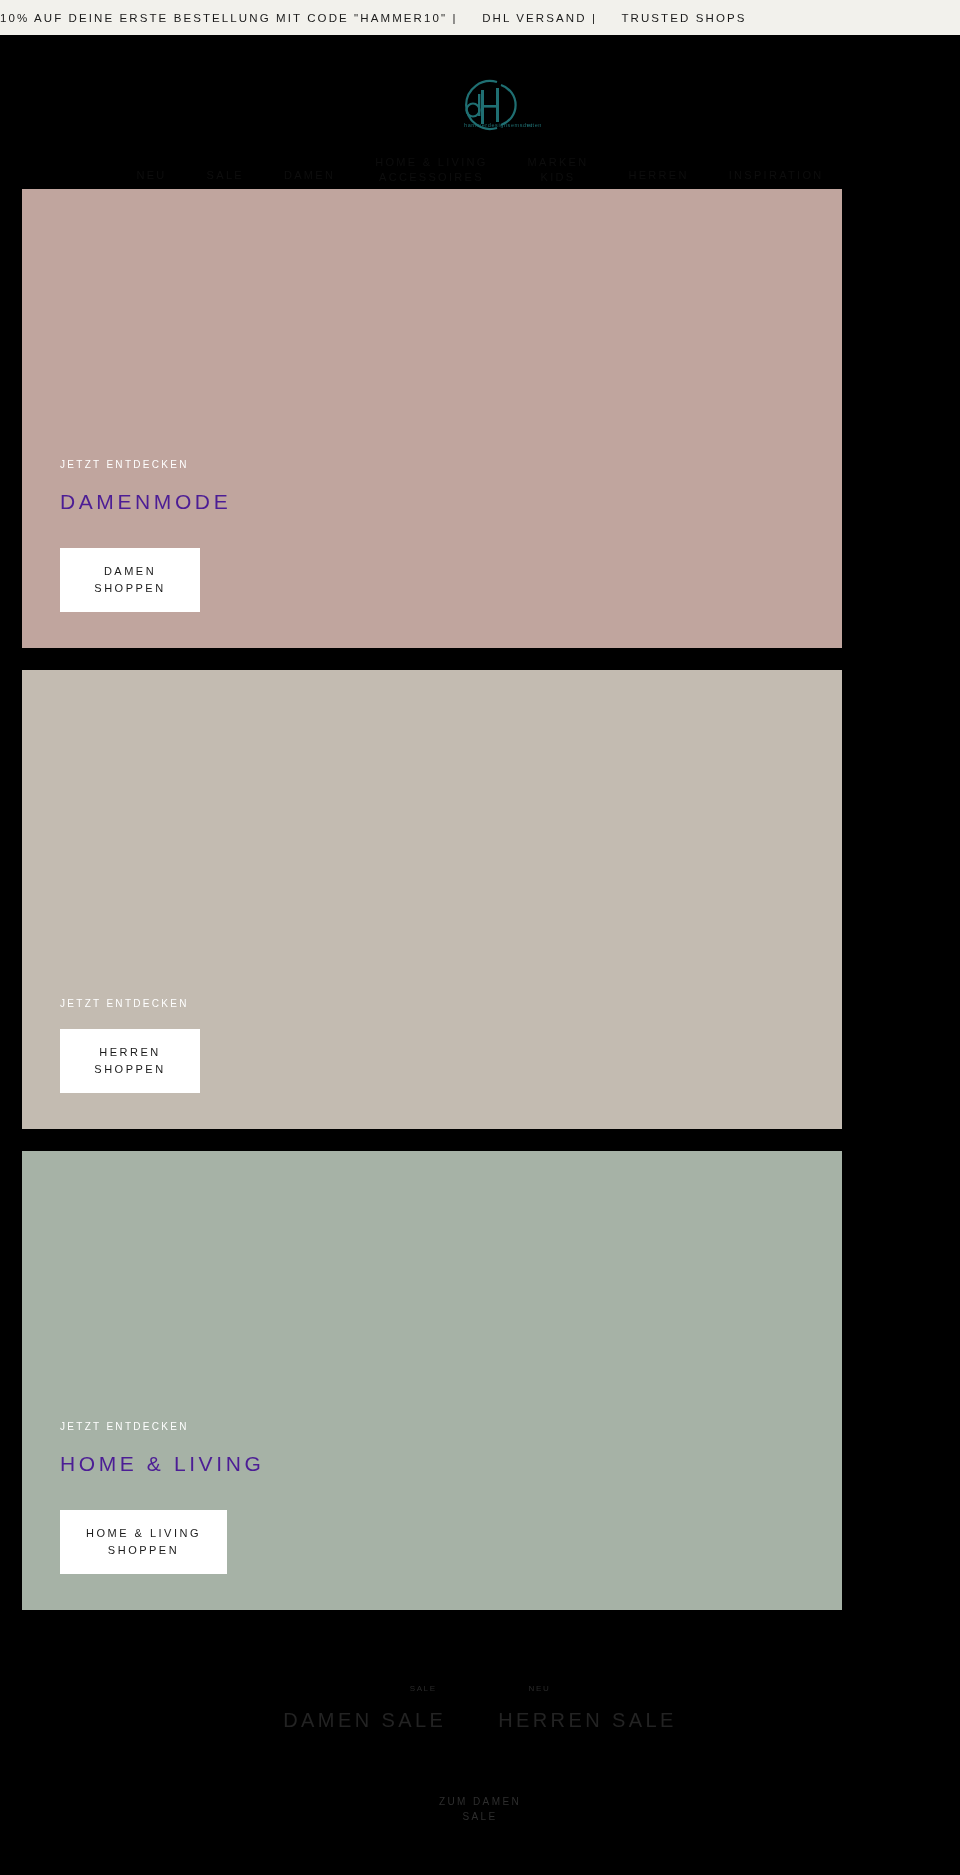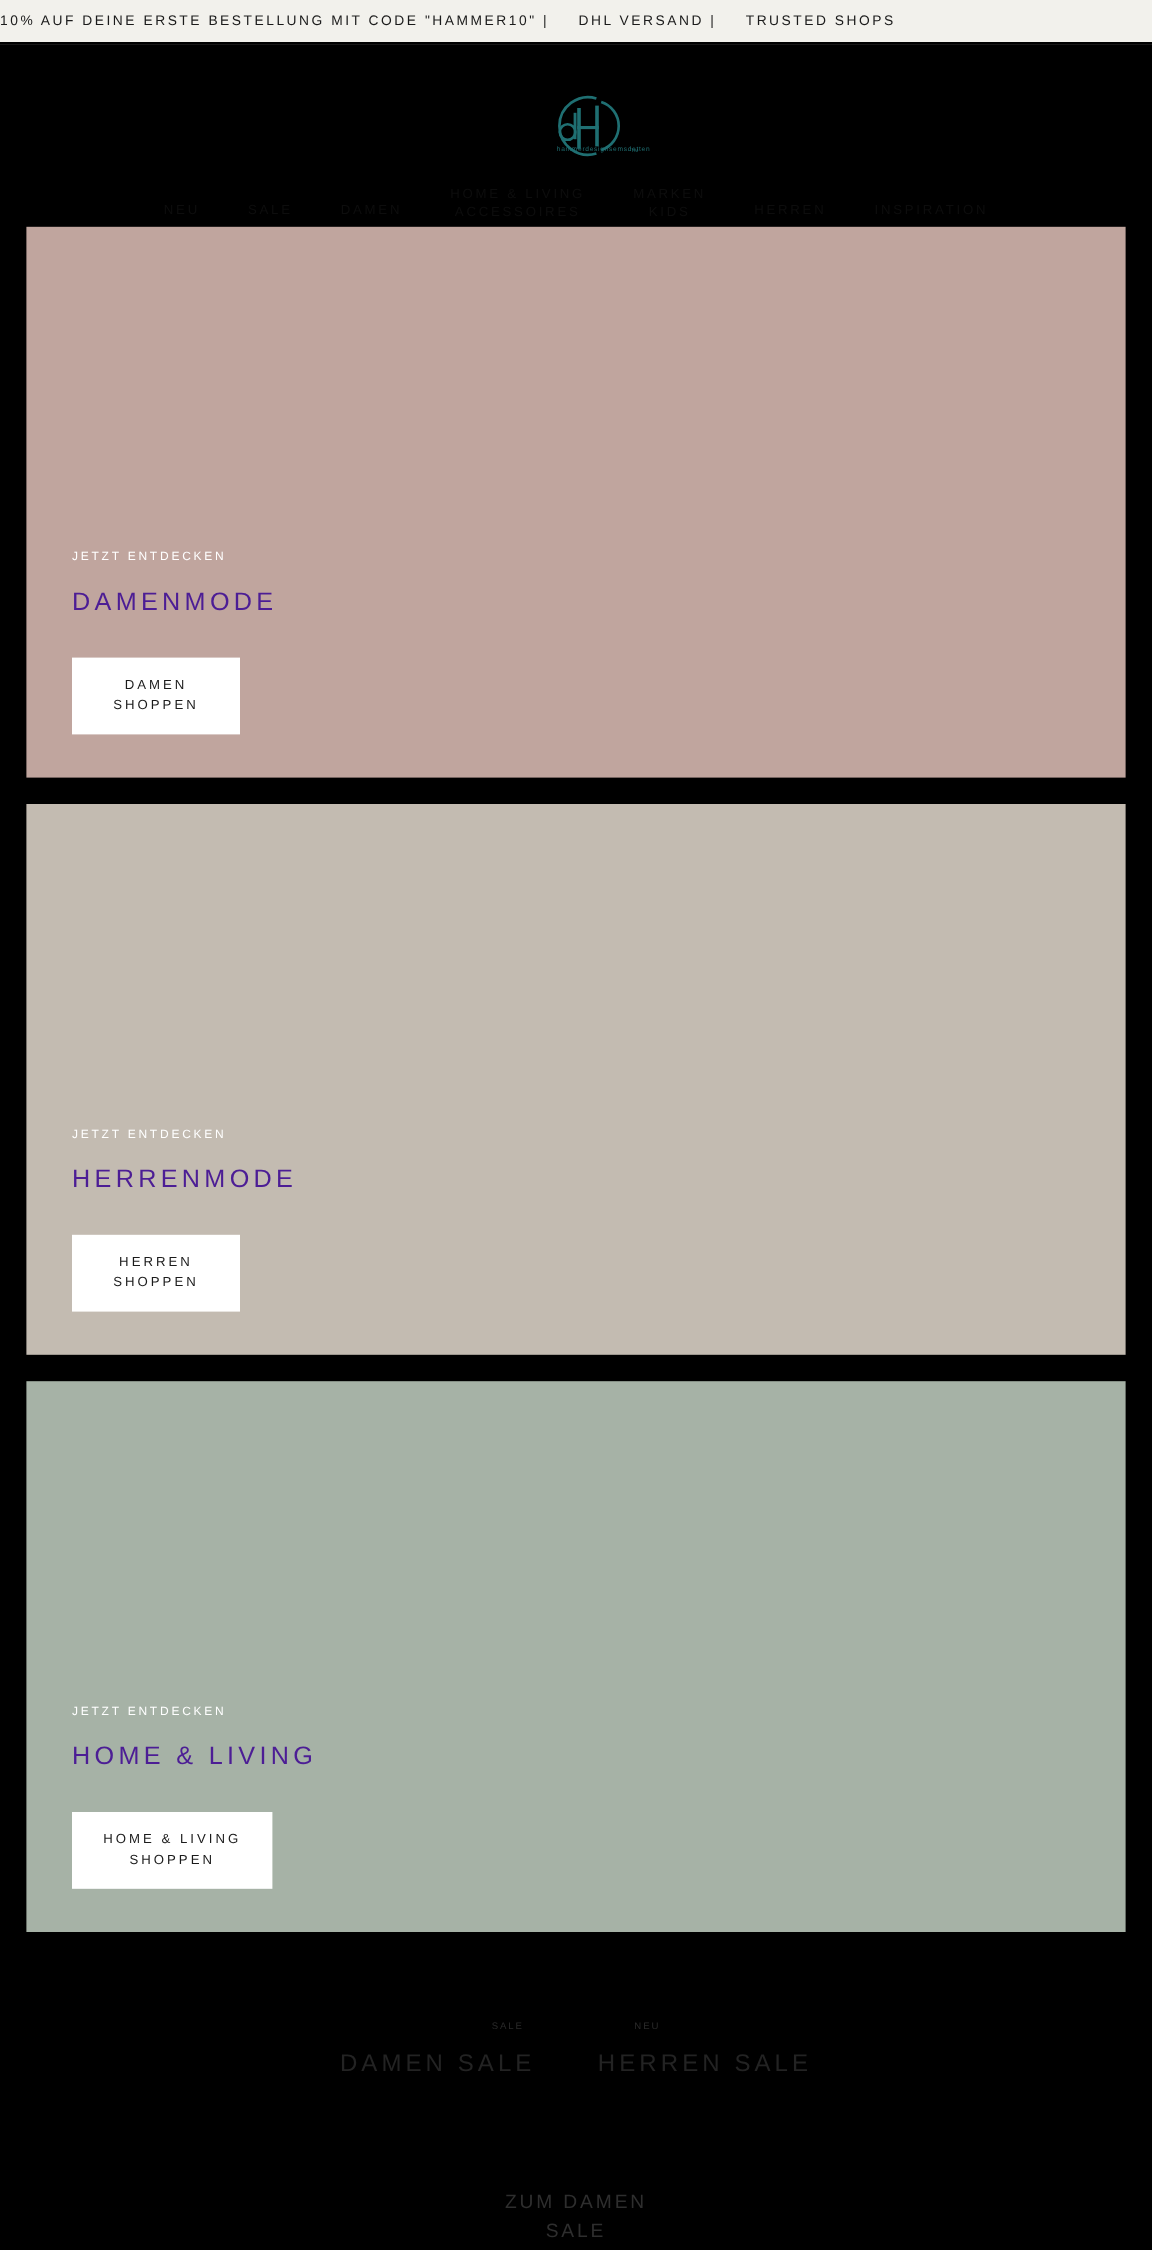--- a/index.html
+++ b/index.html
@@ -96,21 +96,21 @@
   }
   .nav-line2 { display: block; }
 
   
   .banners {
     width: 960px;
     padding: 0 22px;
   }
   .banner {
     position: relative;
-    width: 916px;
+    width: 820px;
     display: flex;
     flex-direction: column;
     justify-content: flex-end;
     padding: 0 14px 36px 38px;
     margin-bottom: 22px;
   }
   .banner-1 { height: 459px; background: #c0a59e; }
   .banner-2 { height: 459px; background: #c3bbb1; }
   .banner-3 { height: 459px; background: #a6b2a6; }
 
@@ -174,22 +174,22 @@
     gap: 52px;
   }
   .sale-title {
     font-size: 20px;
     letter-spacing: 3.4px;
     color: #232323;
     text-transform: uppercase;
     white-space: nowrap;
   }
   .sale-cta {
-    margin-top: 92px;
-    font-size: 16px;
+    margin-top: 62px;
+    font-size: 10px;
     letter-spacing: 2.4px;
     color: #2e2e2e;
     text-align: center;
     line-height: 1.5;
     text-transform: uppercase;
     cursor: pointer;
   }
   .sale-cta-line2 { display: block; }
 </style>
 </head>
@@ -260,21 +260,20 @@
     <div class="banner-eyebrow">JETZT ENTDECKEN</div>
     <div class="banner-title">DAMENMODE</div>
     <button class="banner-btn">
       <span class="btn-line2">DAMEN</span>
       <span class="btn-line2">SHOPPEN</span>
     </button>
   </div>
 
   <div class="banner banner-2">
     <div class="banner-eyebrow">JETZT ENTDECKEN</div>
-    <div class="banner-title">HERRENMODE</div>
     <button class="banner-btn">
       <span class="btn-line2">HERREN</span>
       <span class="btn-line2">SHOPPEN</span>
     </button>
   </div>
 
   <div class="banner banner-3">
     <div class="banner-eyebrow">JETZT ENTDECKEN</div>
     <div class="banner-title">HOME &amp; LIVING</div>
     <button class="banner-btn">

